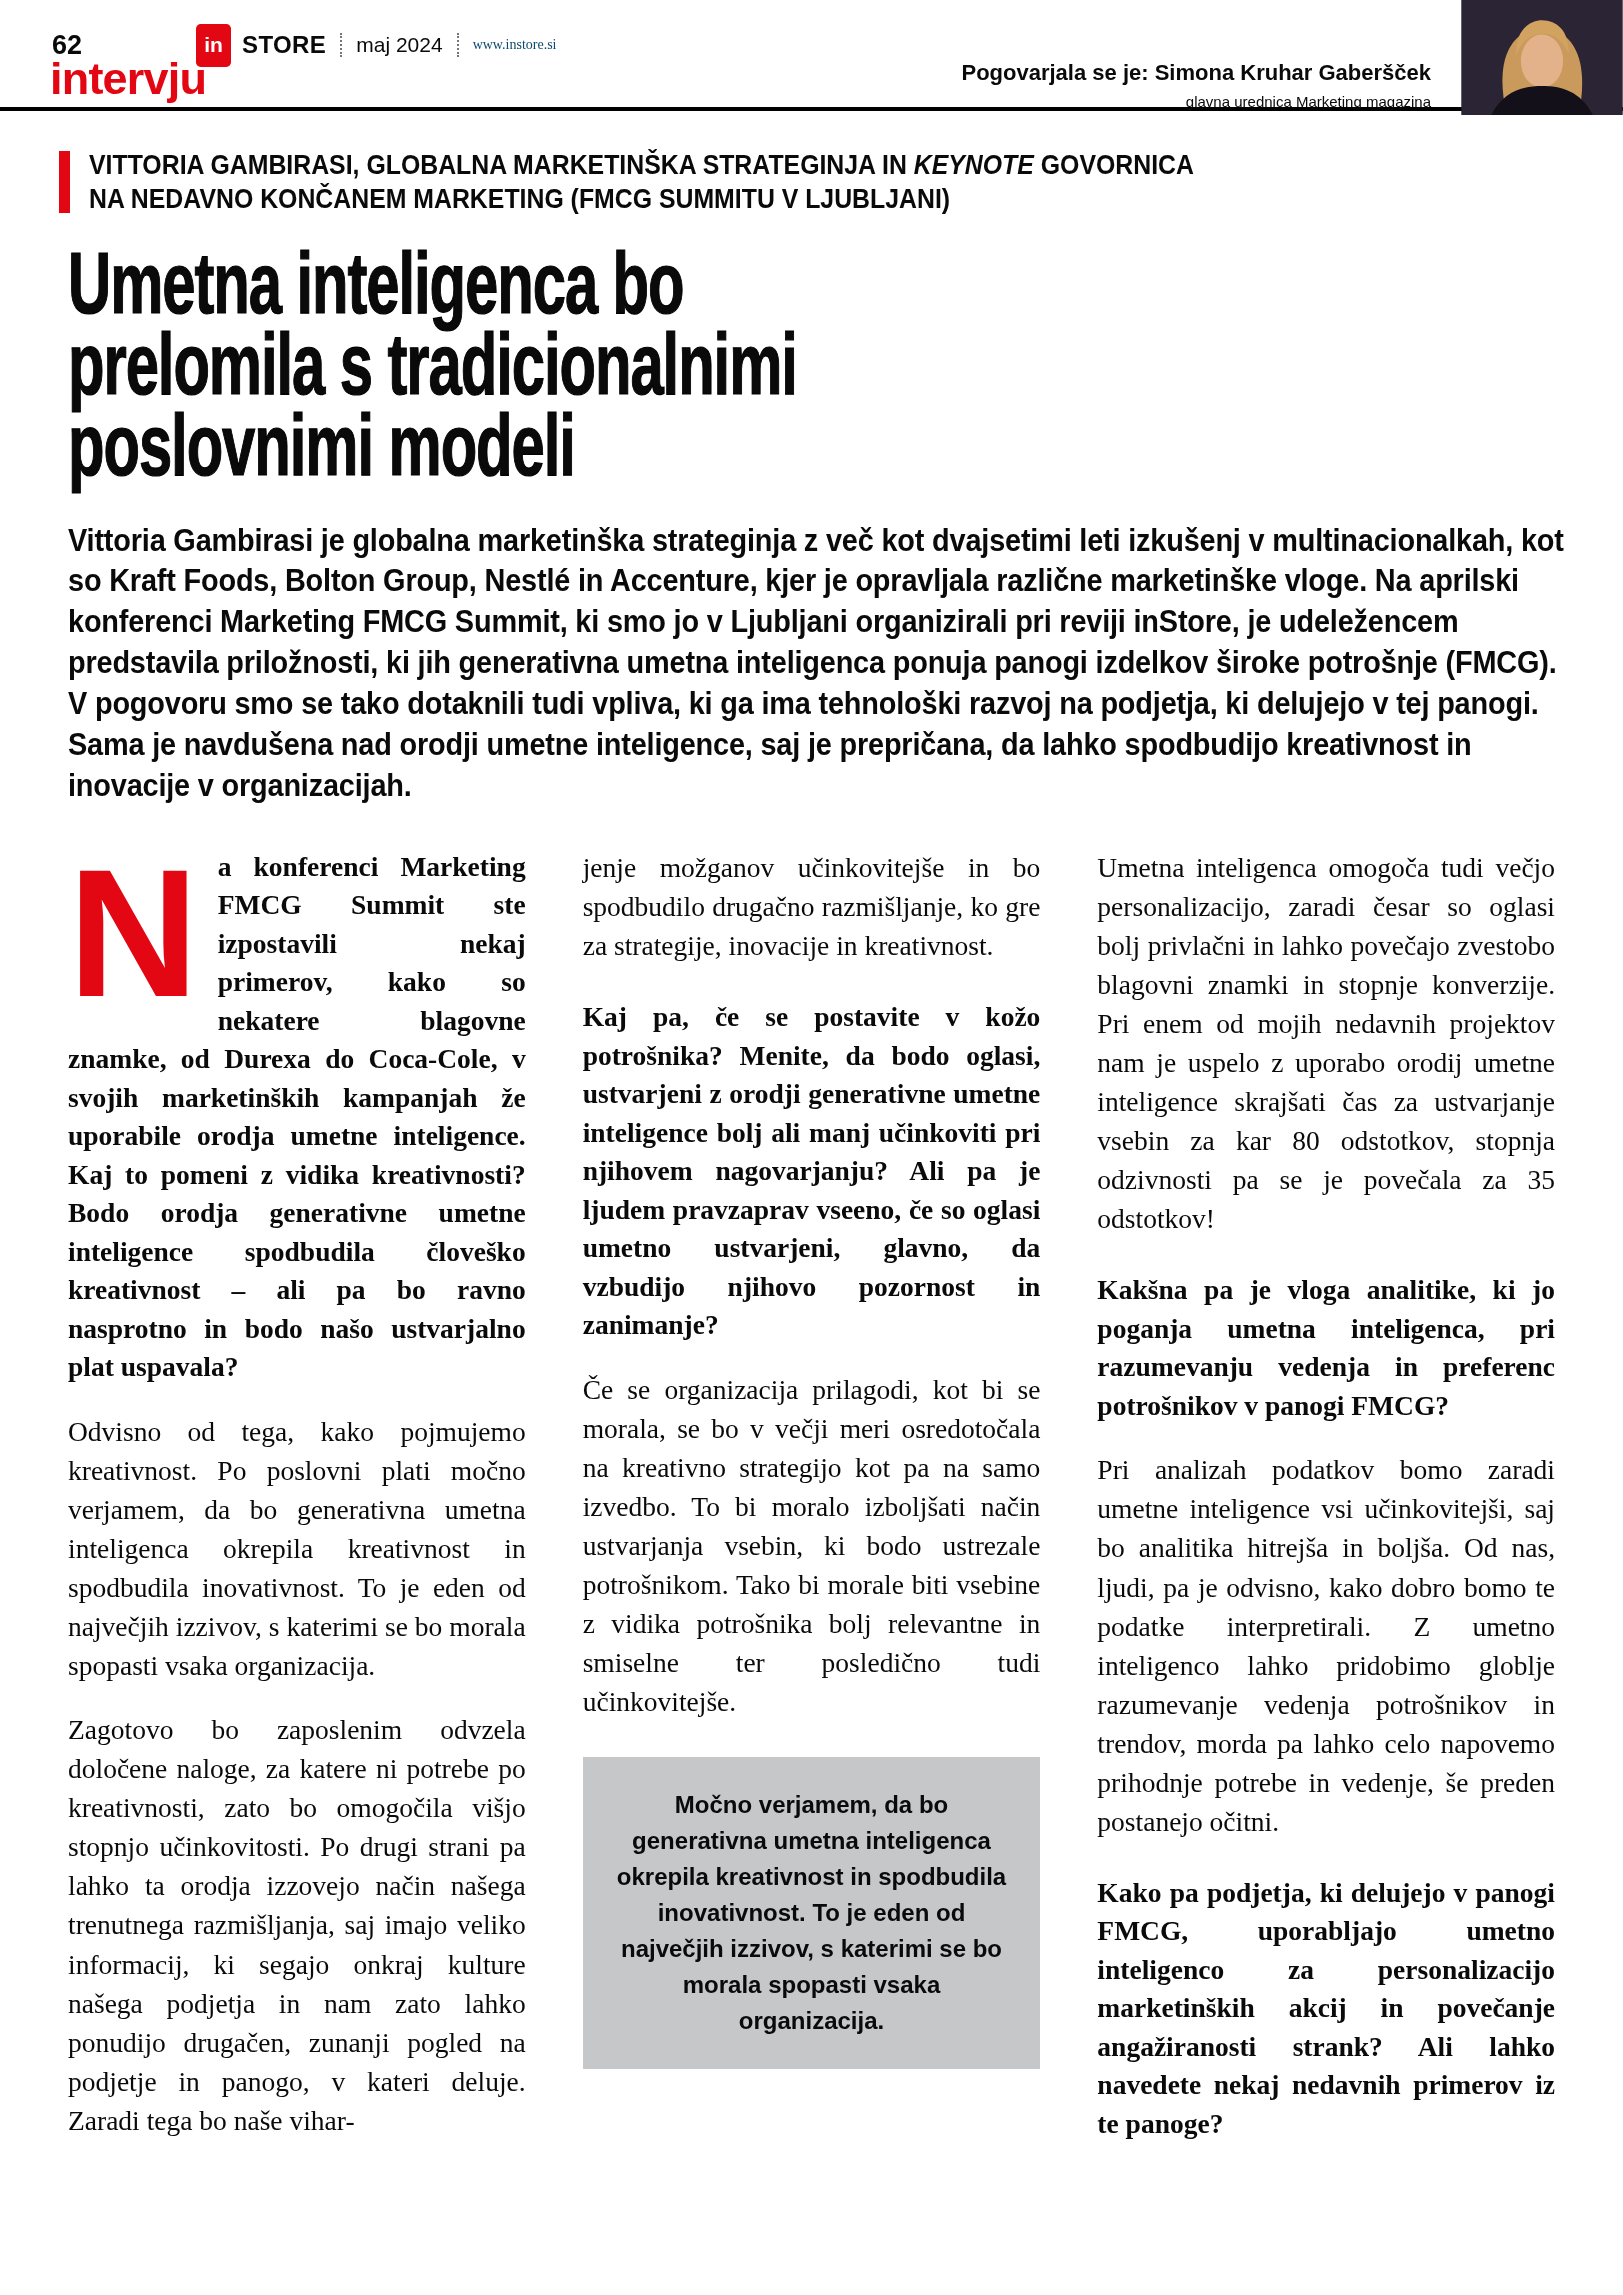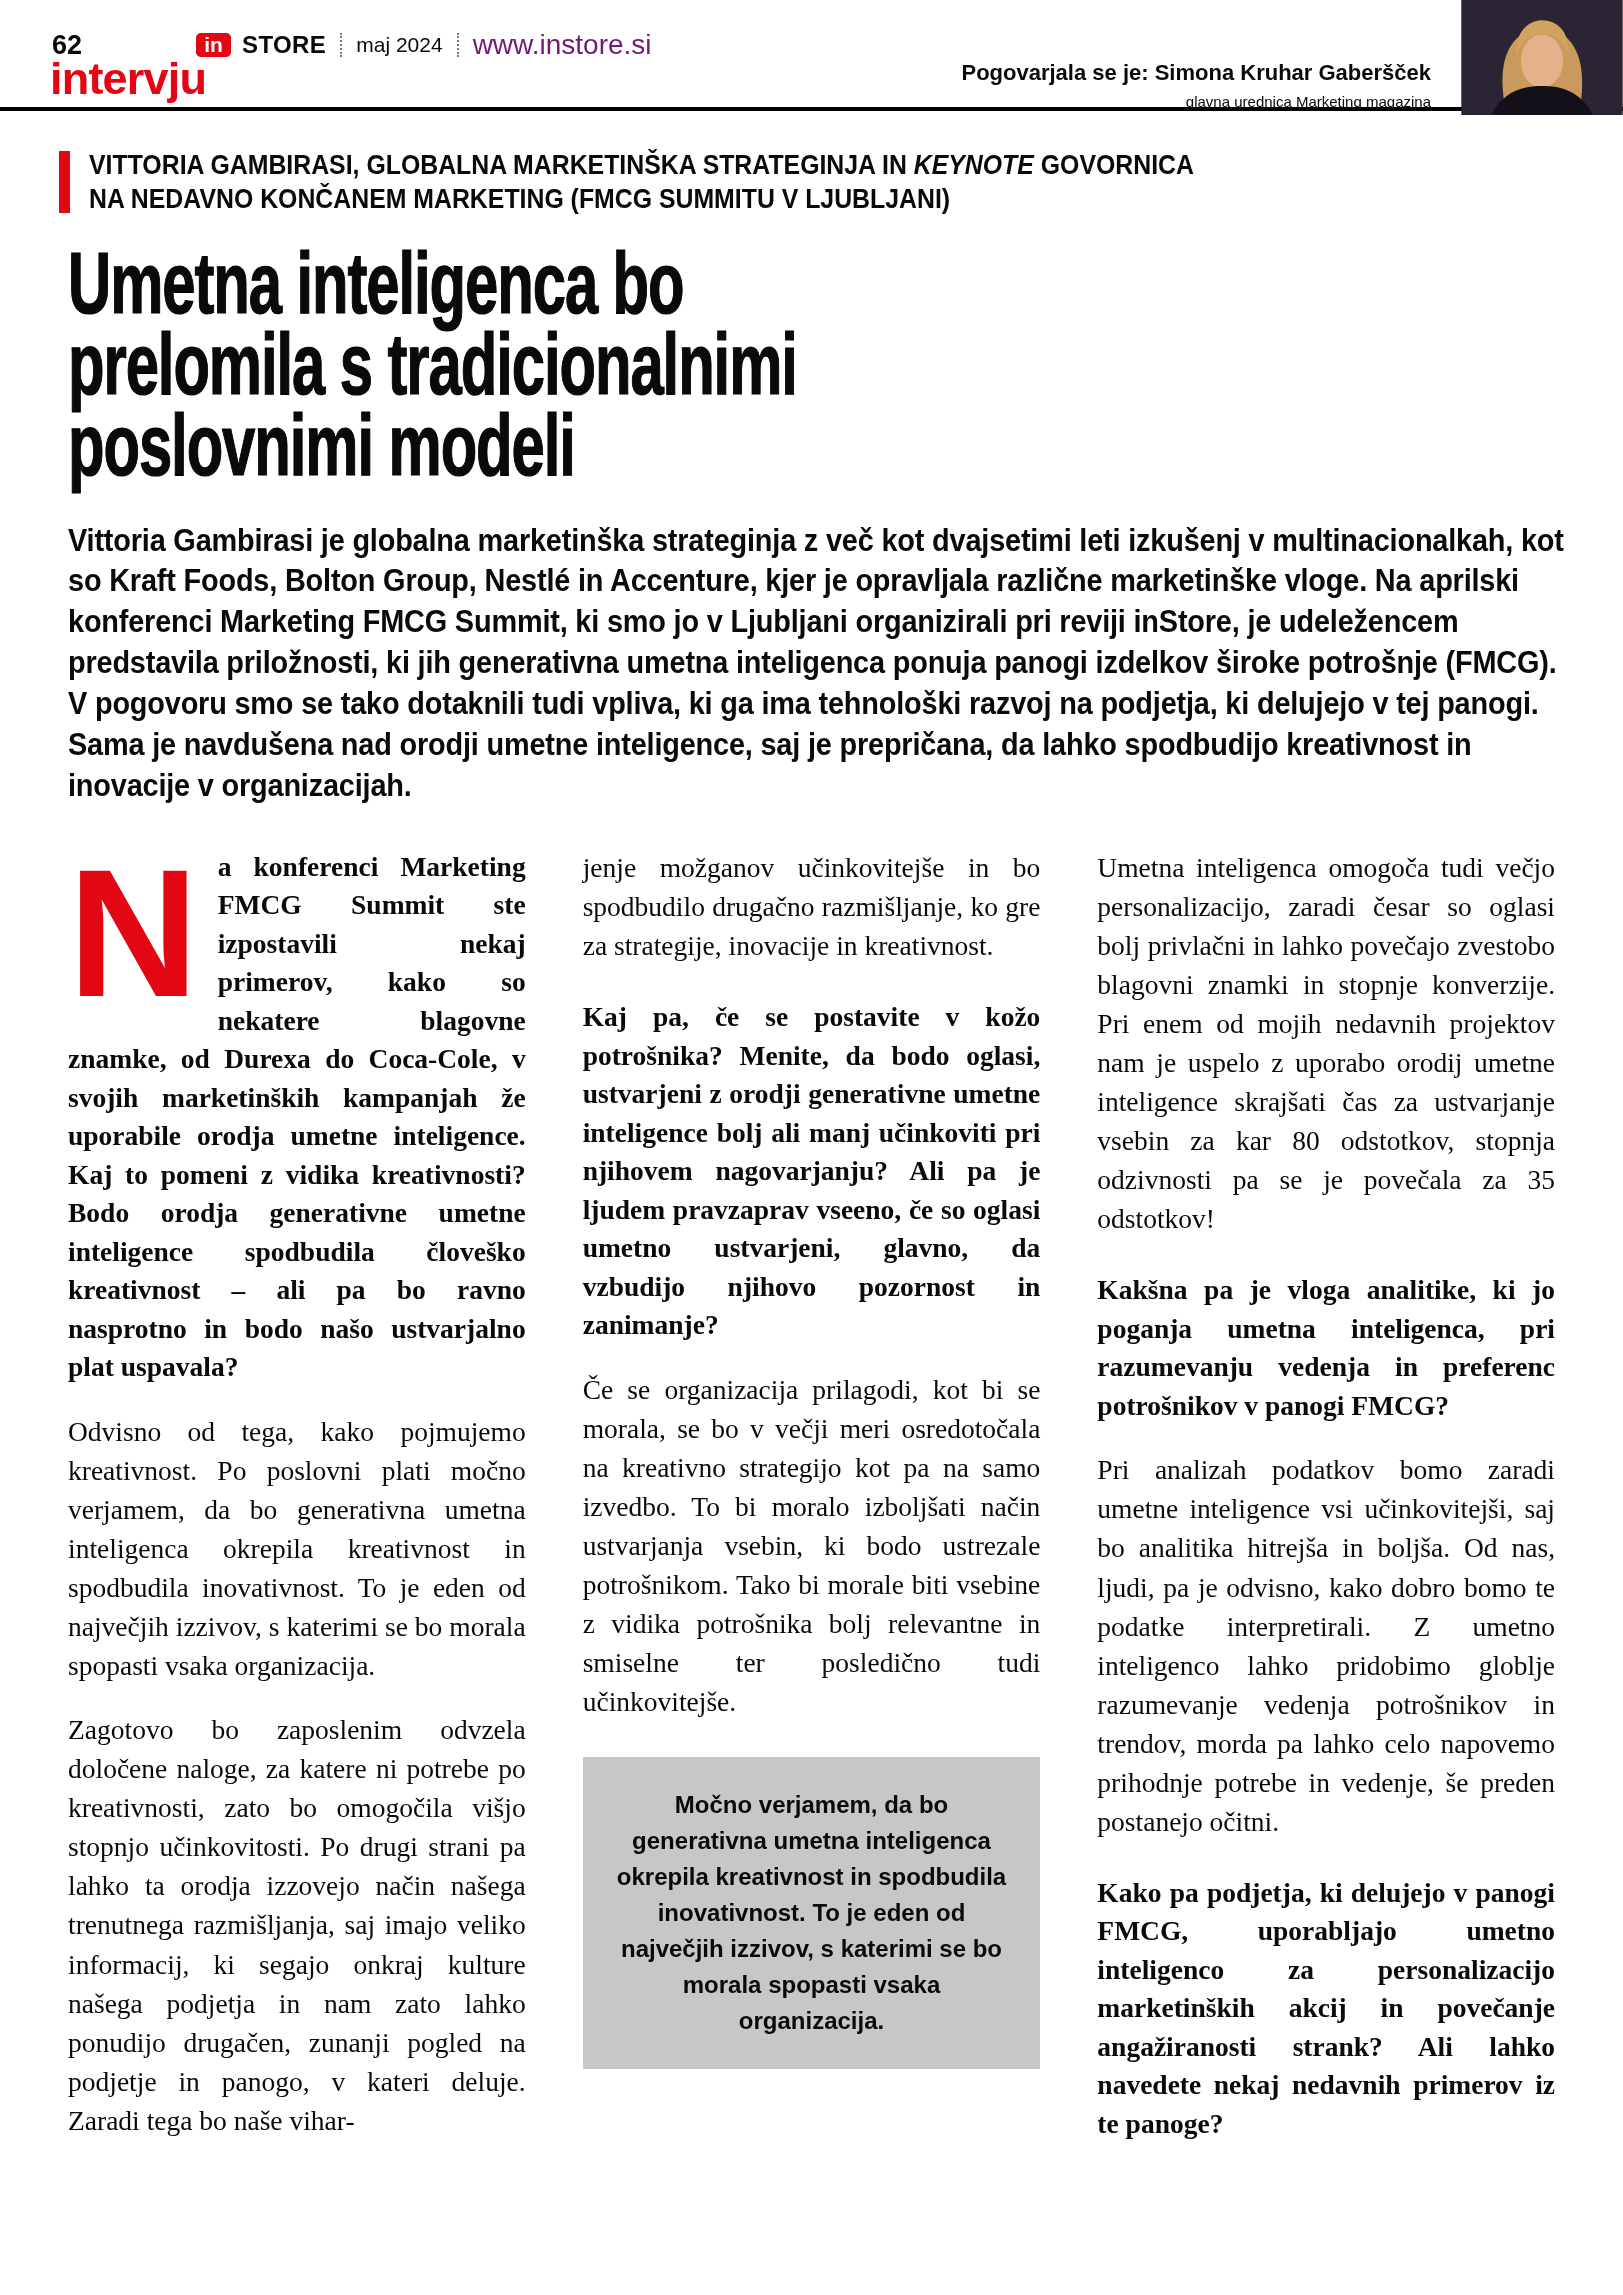--- a/index.html
+++ b/index.html
@@ -8,26 +8,26 @@
     width:1623px; height:2295px; position:relative; background:#ffffff;
     color:#0a0a0a; font-family:"Liberation Serif", serif;
   }
 
   
   .hdr-rule { position:absolute; top:107px; left:0; width:1623px; height:3.9px; background:#000; z-index:1; }
   .page-number { position:absolute; top:30px; left:52px;
     font-family:"Liberation Sans",sans-serif; font-weight:bold; font-size:27px; }
   .logo-row { position:absolute; top:27px; left:196px; display:flex; align-items:center; height:36px;
     font-family:"Liberation Sans",sans-serif; }
-  .logo-box { width:35px; height:24px; background:#e30613; color:#fff; display:flex;
+  .logo-box { width:35px; height:43px; background:#e30613; color:#fff; display:flex;
     align-items:center; justify-content:center; font-weight:bold; font-size:21px; border-radius:4.7px; }
   .logo-store { font-weight:bold; font-size:24px; margin-left:11px; letter-spacing:0.4px; }
   .vsep { width:0; border-left:2.4px dotted #777; height:23.6px; margin:0 14px; }
   .issue { font-weight:normal; font-size:21px; }
-  .website { font-size:28px; color:#701a75; text-decoration:none; }
+  .website { font-size:14px; color:#0c4a6e; text-decoration:none;font-family:Liberation Serif, serif; }
   .section-title { position:absolute; top:53px; left:50px; color:#e30613;
     font-family:"Liberation Sans",sans-serif; font-weight:bold; font-size:45px; letter-spacing:-0.8px; }
   .byline { position:absolute; top:60px; right:192px; text-align:right; z-index:2;
     font-family:"Liberation Sans",sans-serif; }
   .byline-main { font-weight:bold; font-size:22px; }
   .byline-sub { font-size:15px; margin-top:7px; }
   .photo { position:absolute; top:0; right:0; width:162px; height:115px; z-index:3; overflow:hidden; }
 
   
   .content { position:absolute; top:132px; left:0; width:1623px; padding:0 68px; }

